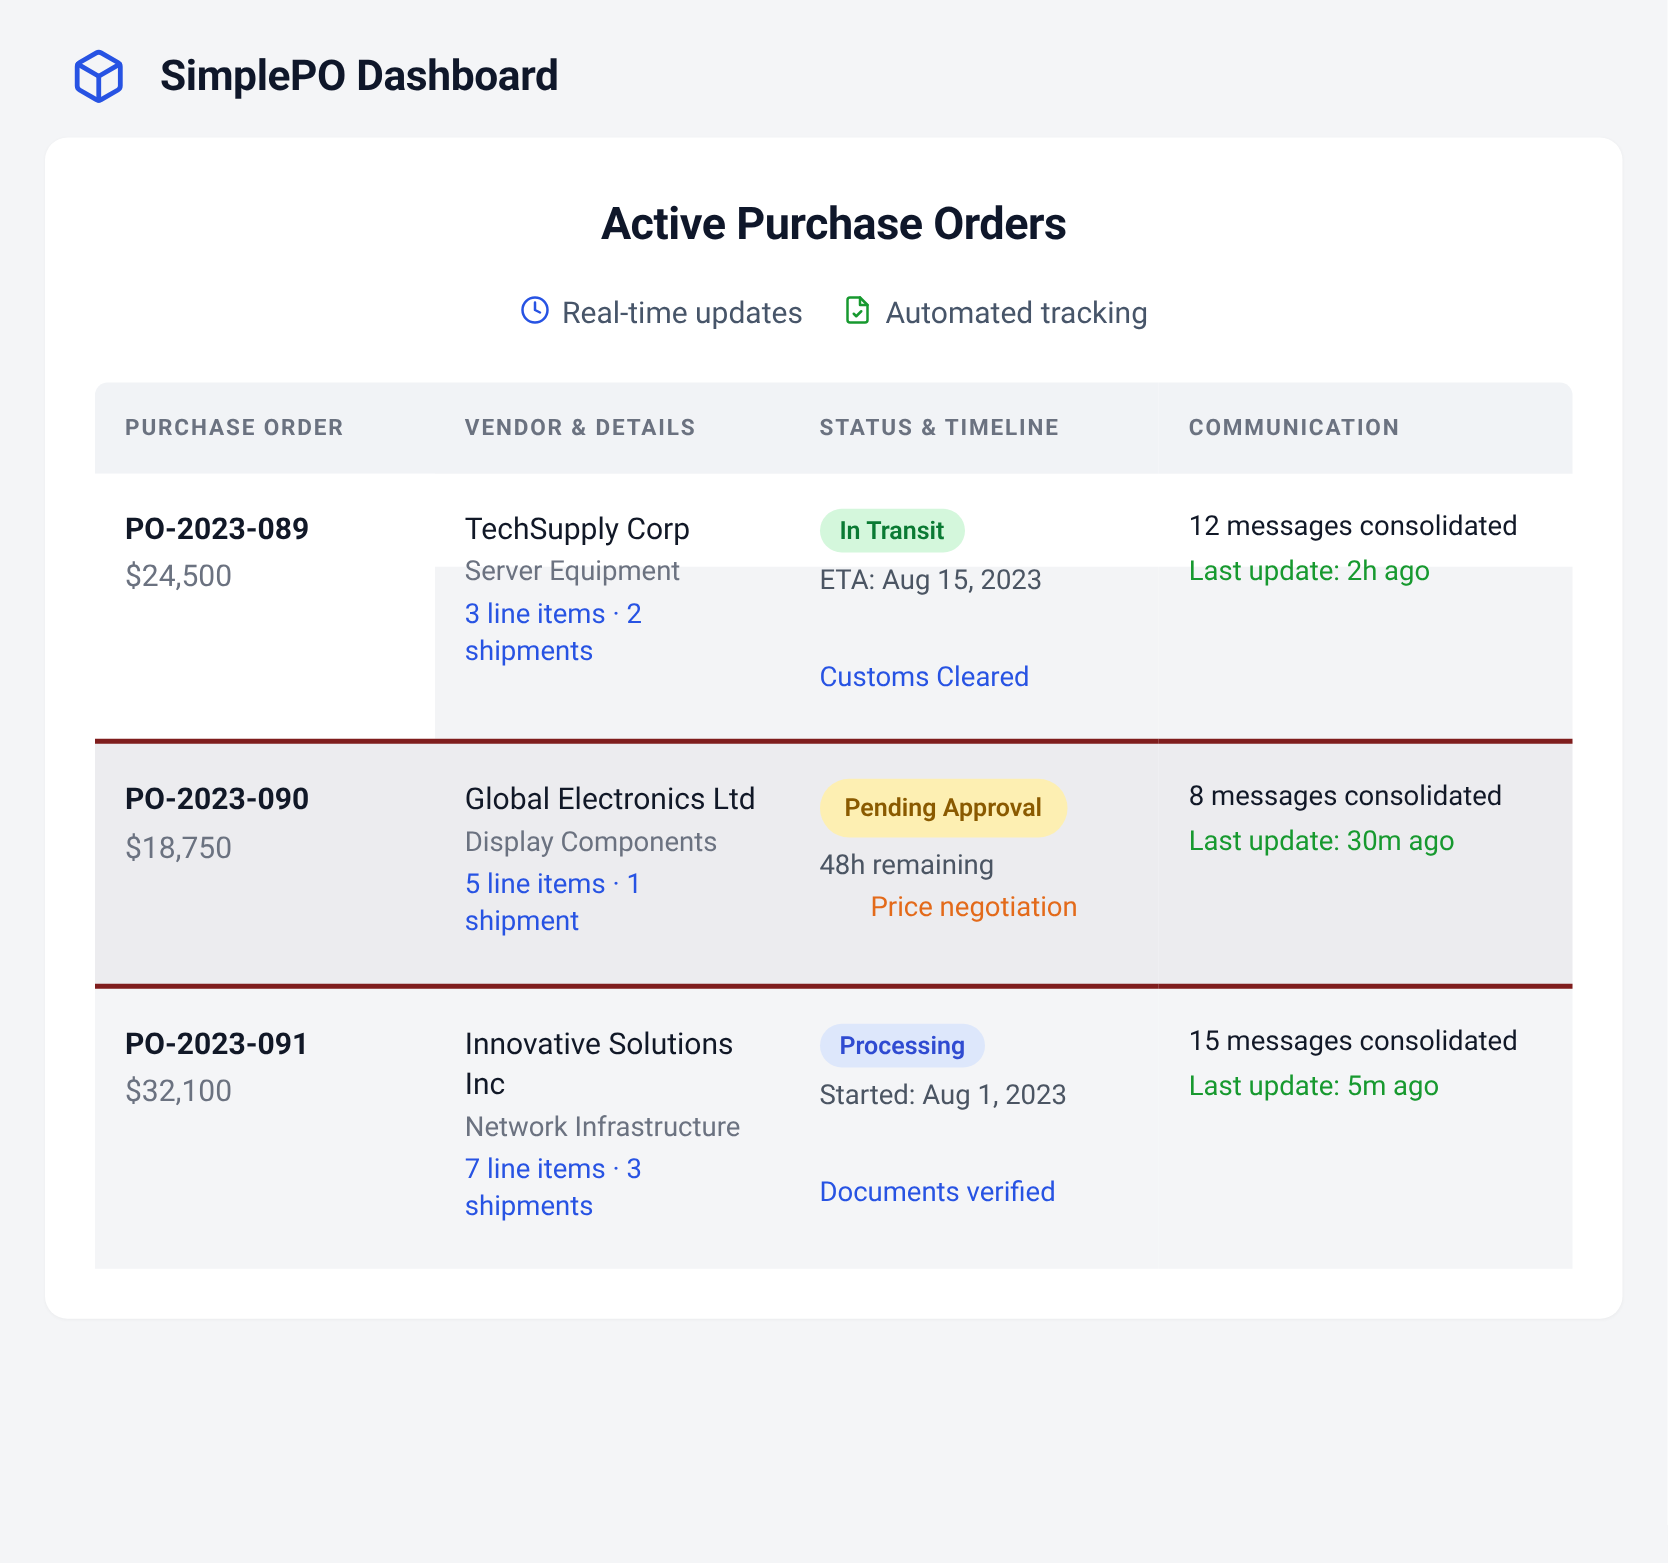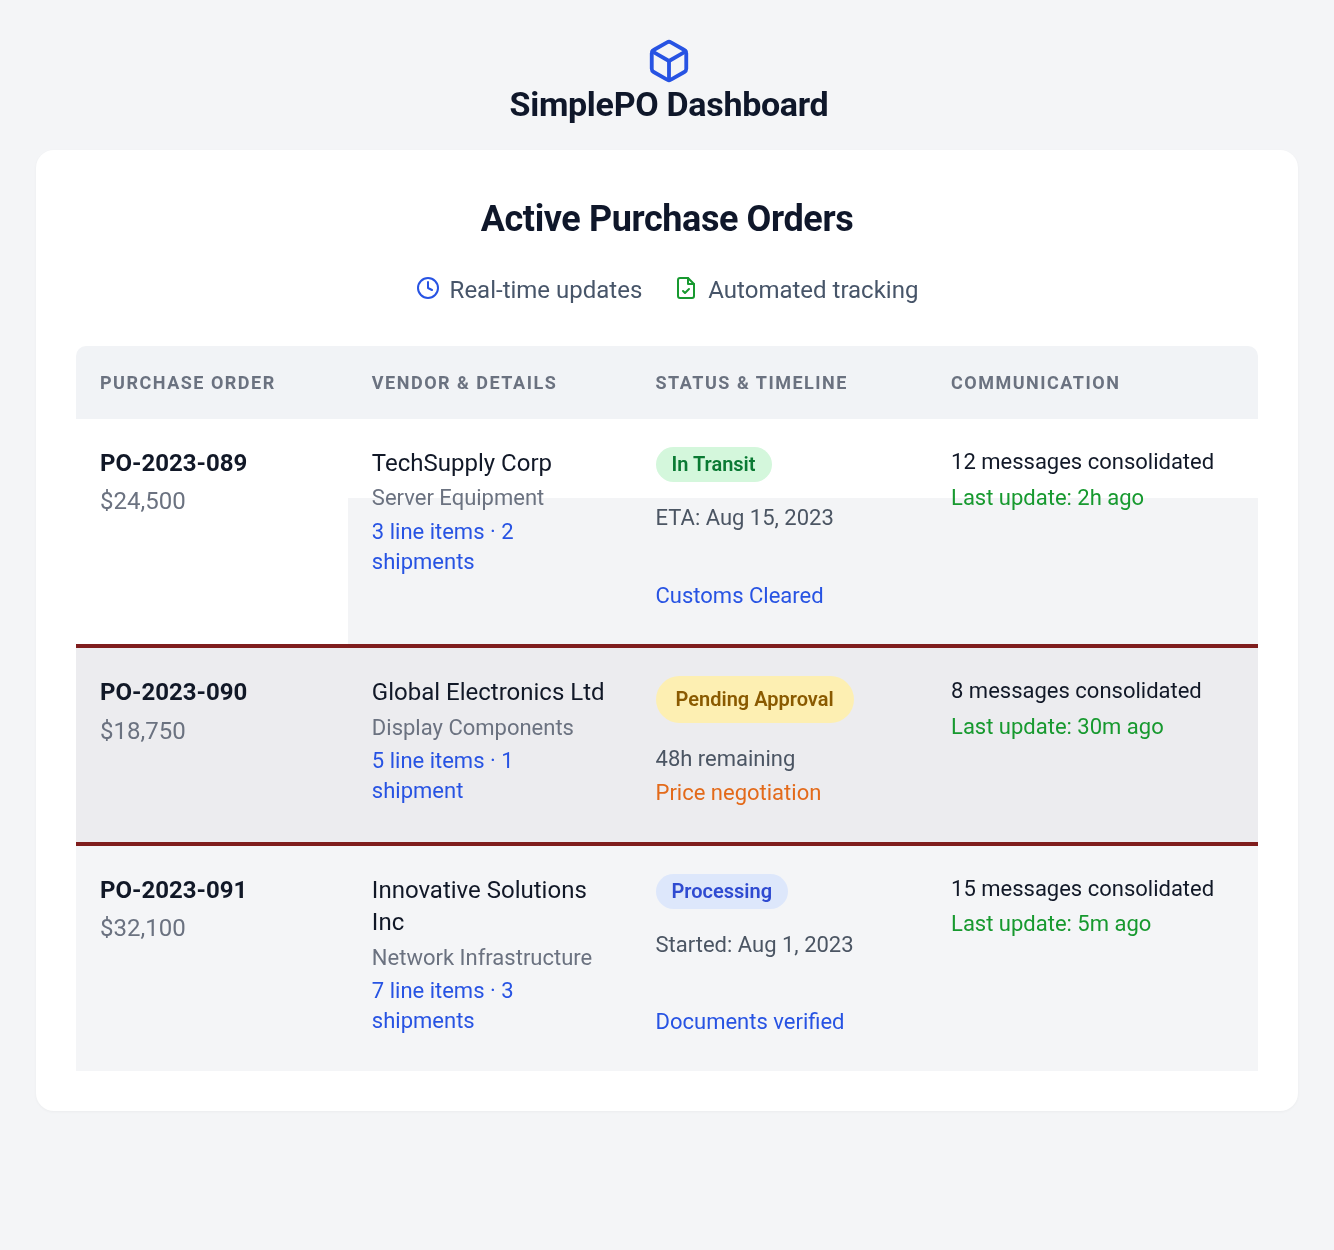--- a/index.html
+++ b/index.html
@@ -7,23 +7,22 @@
     font-family: -apple-system, BlinkMacSystemFont, "Segoe UI", Roboto, Helvetica, Arial, sans-serif;
     background: #f4f5f7;
     color: #0f172a;
     width: 1334px;
     height: 1250px;
     overflow: hidden;
   }
   .header {
     display: flex;
     align-items: center;
-    gap: 0;
-    padding: 38px 40px 26px 44px;
-    flex-direction: column;
+    gap: 26px;
+    padding: 38px 40px 26px 56px;
   }
   .logo-wrap svg { display: block; }
   .app-title {
     font-size: 34px;
     font-weight: 700;
     color: #0f172a;
     letter-spacing: -0.3px;
   }
   .card {
     margin: 0 36px;
@@ -111,24 +110,24 @@
     padding: 4px 16px;
     border-radius: 999px;
     font-size: 20px;
     font-weight: 600;
     white-space: nowrap;
   }
   .badge.transit { background: #d4f7dc; color: #0a7a33; }
   .badge.pending { background: #fdefb2; color: #8a5a00; padding: 10px 20px; }
   .badge.processing { background: #dde7fb; color: #2f4bd1; }
 
-  .status-sub { color: #4b5563; margin-top: 21px; }
+  .status-sub { color: #4b5563; margin-top: 8px; }
   .status-note { margin-top: 4px; }
   .note-blue   { color: #2753e3; margin-top: 48px; }
-  .note-orange { color: #e36a1a; }
+  .note-orange { color: #e36a1a; text-align: center; }
 
   .comm-main   { color: #111827; }
   .comm-update { color: #17992f; margin-top: 6px; }
 
   
   col.c1 { width: 23%; }
   col.c2 { width: 24%; }
   col.c3 { width: 25%; }
   col.c4 { width: 28%; }
 </style>

